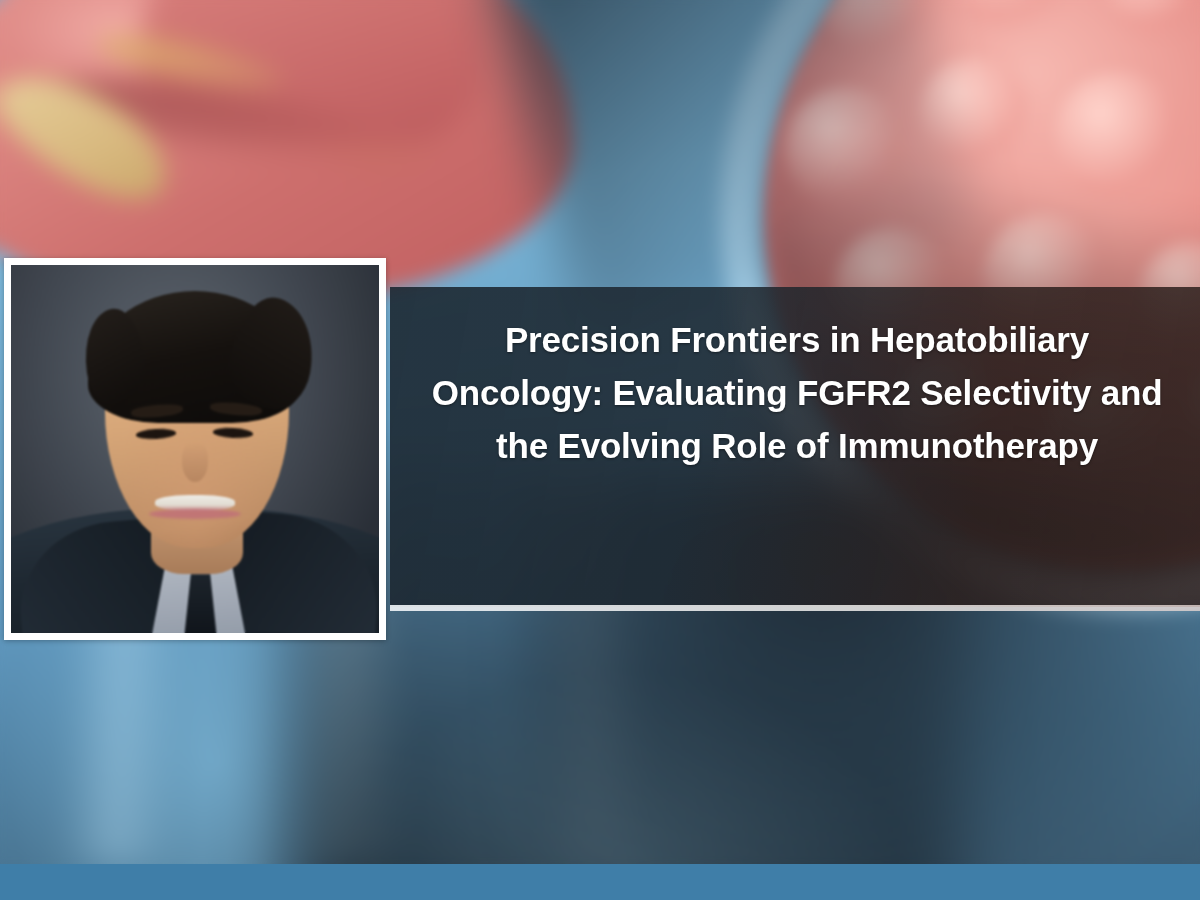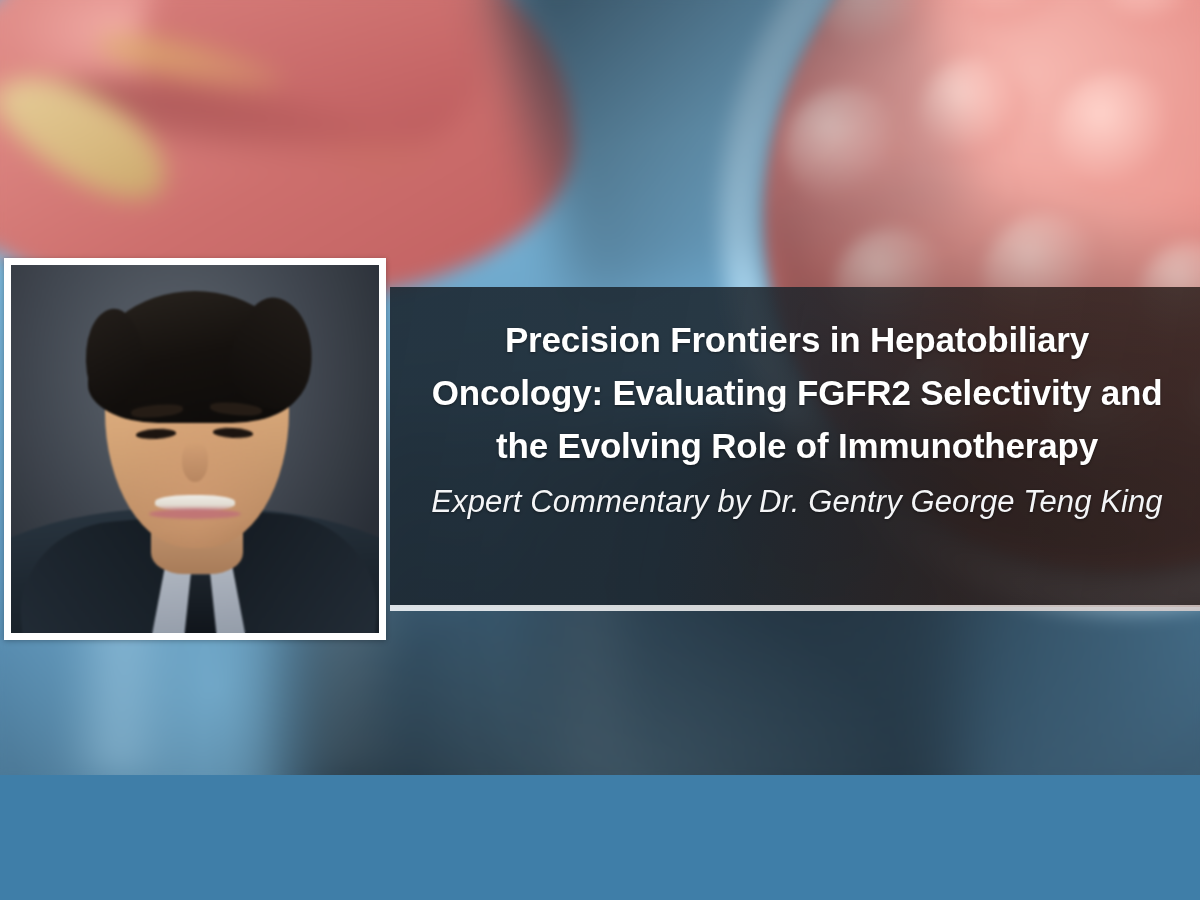--- a/index.html
+++ b/index.html
@@ -1,21 +1,21 @@
 <!DOCTYPE html>
 <html><head>
 <meta charset="utf-8">
 <style>
   * { margin:0; padding:0; box-sizing:border-box; }
   html, body {
     width:1200px; height:900px; overflow:hidden;
     font-family:"Liberation Sans", sans-serif;
     background:#3f7ea8;
   }
-  .stage { position:relative; width:1200px; height:775px; overflow:hidden; }
+  .stage { position:relative; width:1200px; height:864px; overflow:hidden; }
 
   
   .bg { position:absolute; inset:0; overflow:hidden; }
   .bg-base {
     position:absolute; inset:-40px;
     background:
       radial-gradient(ellipse 420px 300px at 52% 96%, rgba(150,205,235,.75), rgba(150,205,235,0) 65%),
       radial-gradient(ellipse 300px 420px at 20% 85%, rgba(140,200,232,.55), rgba(140,200,232,0) 70%),
       radial-gradient(ellipse 520px 380px at 88% 30%, rgba(120,185,225,.5), rgba(120,185,225,0) 70%),
       linear-gradient(170deg, #6fa8cc 0%, #79b4d6 28%, #5f97bd 58%, #46708c 82%, #39566b 100%);
@@ -266,17 +266,16 @@
       <div class="p-nose"></div>
       <div class="p-mouth"></div>
       <div class="p-lip"></div>
       <div class="p-grain"></div>
       <div class="p-soft"></div>
     </div>
   </div>
 
   <div class="panel">
     <div class="title">Precision Frontiers in Hepatobiliary Oncology: Evaluating FGFR2 Selectivity and the Evolving Role of Immunotherapy</div>
-    <div class="subtitle">Expert Commentary by Dr. Gentry George Teng King</div>
   </div>
   <div class="panel-underline"></div>
 
 </div>
 
 </body></html>

